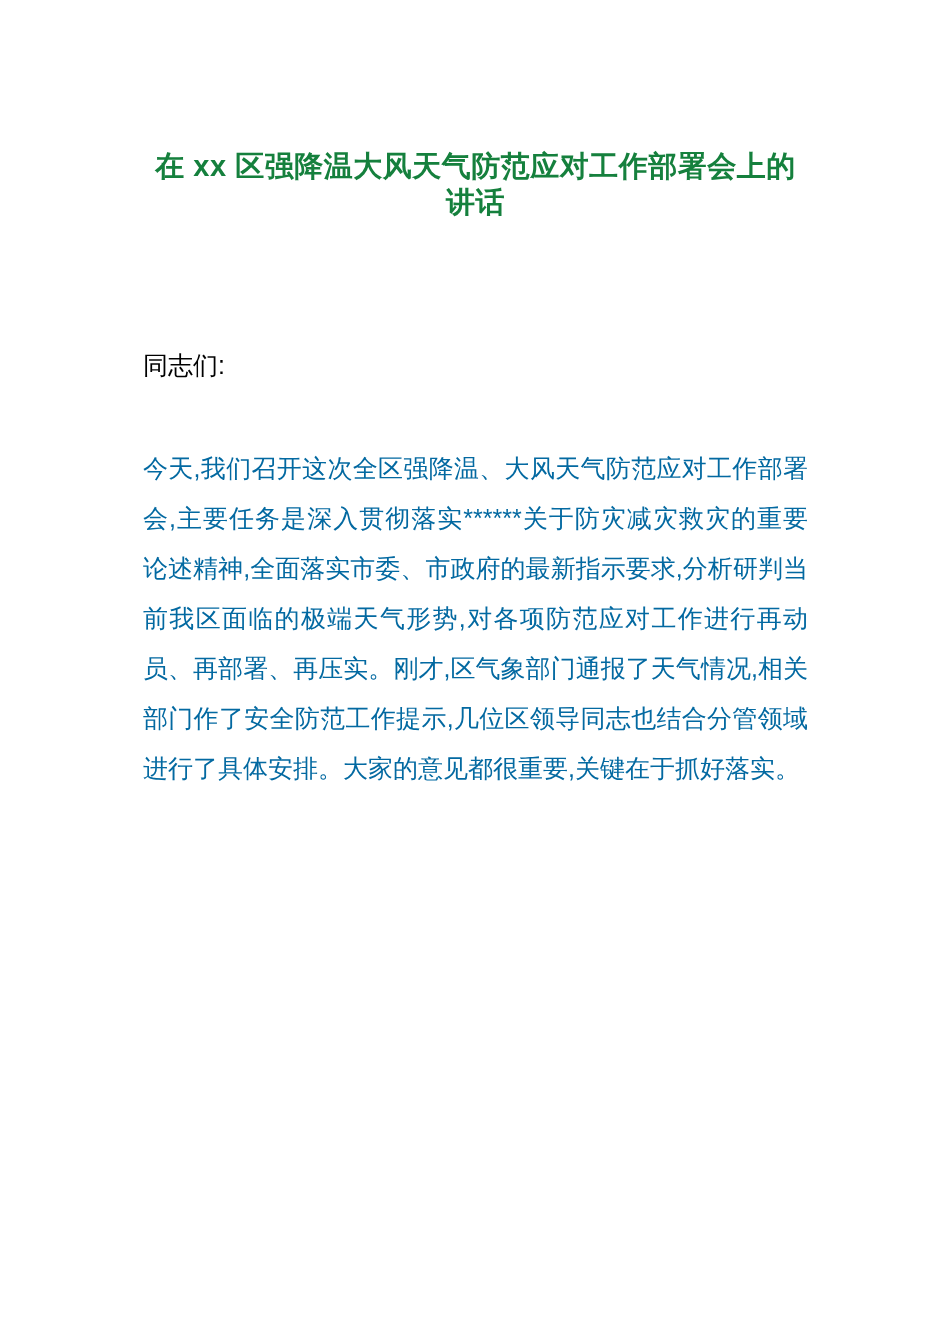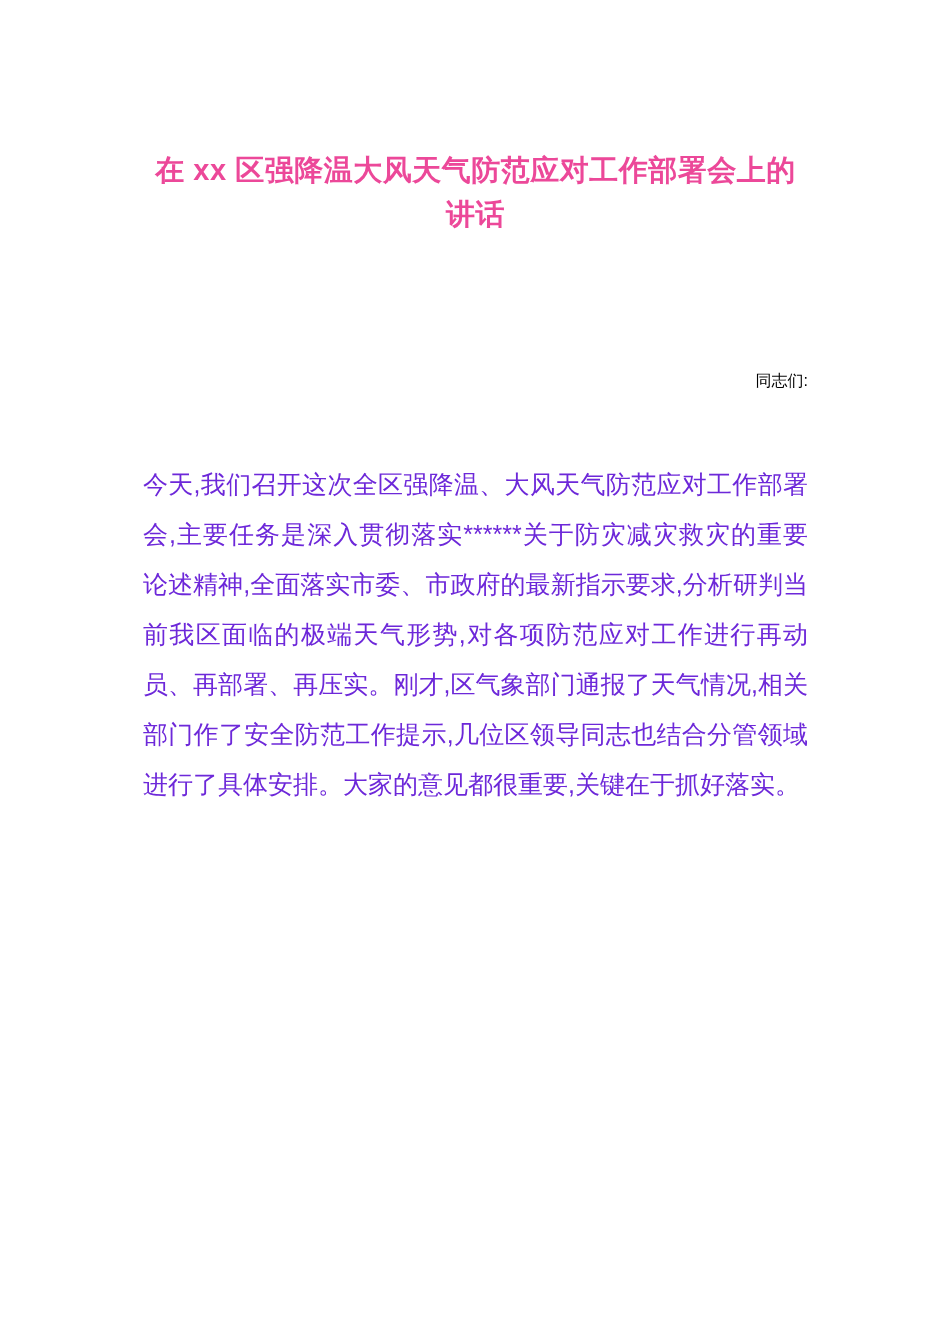--- a/index.html
+++ b/index.html
@@ -13,38 +13,38 @@
       font-family: "Liberation Sans", "DejaVu Sans", sans-serif;
       color: #000000;
     }
     .doc-body {
       padding: 0 142px 0 143px;
     }
     .doc-title {
       margin-top: 148px;
       font-size: 29px;
       font-weight: bold;
-      line-height: 44px;
+      line-height: 36px;
       text-align: center;
-      color: #ec4899;
+      color: #15803d;
       letter-spacing: 0.5px;
     }
     .salutation {
       margin-top: 120px;
-      font-size: 16px;
+      font-size: 25px;
       line-height: 50px;
-      text-align: right;
+      text-align: left;
     }
     .para {
       font-size: 25px;
       line-height: 50px;
       text-align: justify;
       text-justify: inter-ideograph;
       word-break: break-all;
-      color: #6d28d9;
+      color: #0369a1;
     }
     .para-1 { margin-top: 53px; }
     .para-2 { margin-top: 50px; }
   </style>
 </head>
 <body>
 
 <div class="page">
   <div class="doc-body">
     <h1 class="doc-title">在 xx 区强降温大风天气防范应对工作部署会上的讲话</h1>

